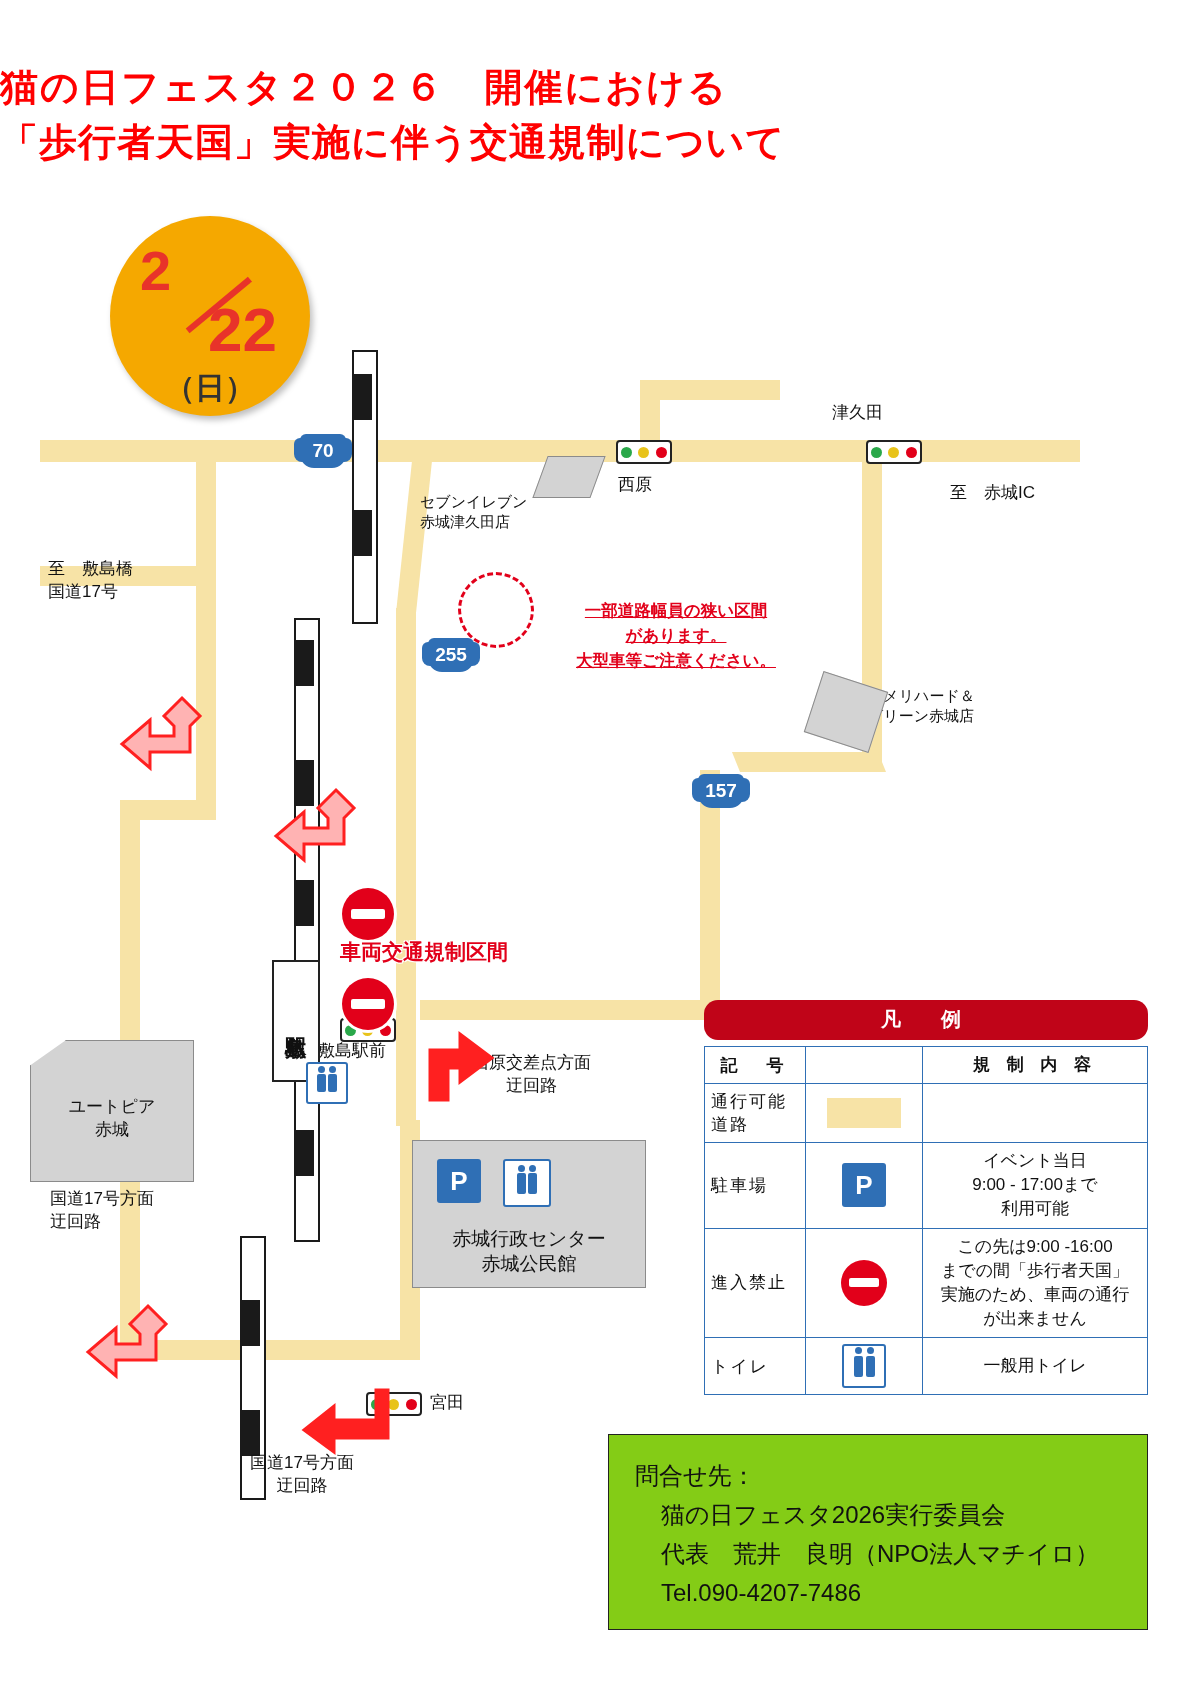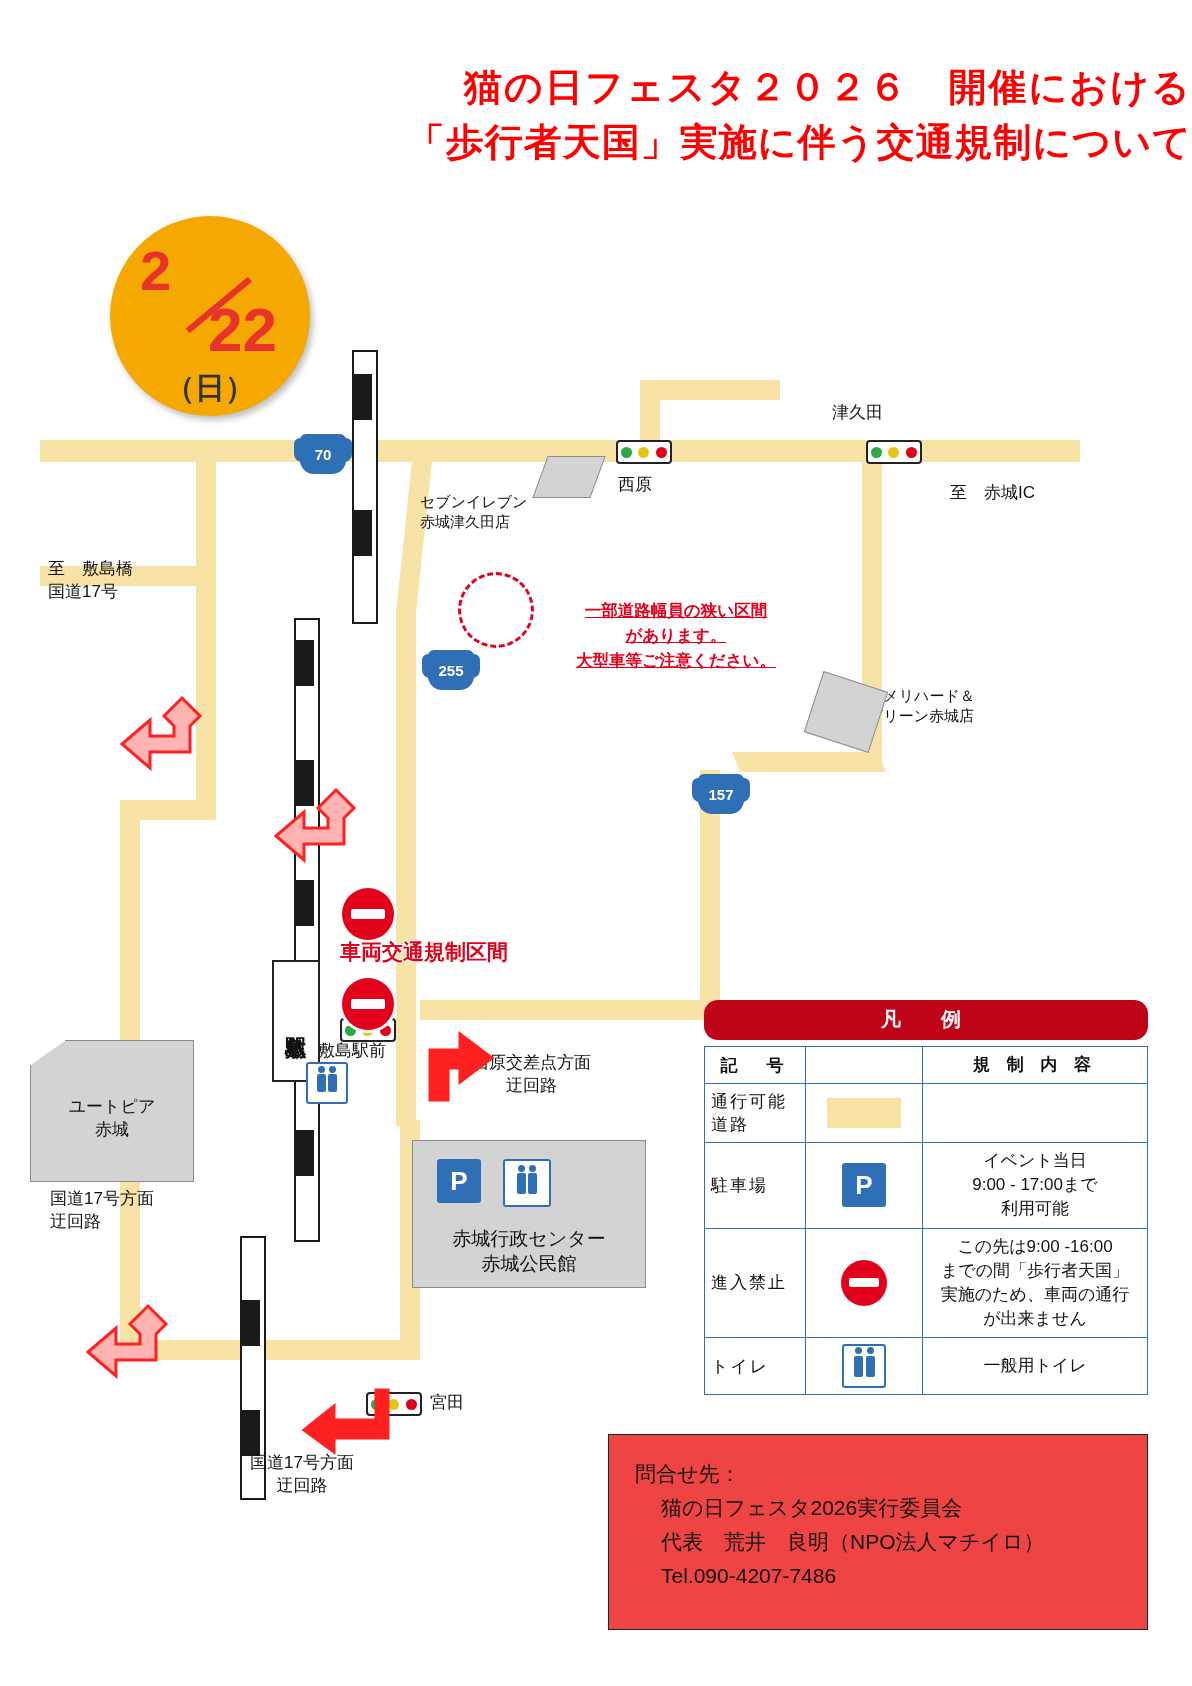--- a/index.html
+++ b/index.html
@@ -7,21 +7,21 @@
     width:1192px;height:1686px;position:relative;
     background:#ffffff;
     font-family:"Liberation Sans","DejaVu Sans",sans-serif;
     color:#111;
     overflow:hidden;
   }
   .page{position:absolute;inset:0;}
 
   
   .title{
-    position:absolute;left:0;right:0;top:60px;text-align:right;
+    position:absolute;left:0;right:0;top:60px;text-align:left;
     color:#ff0000;font-weight:bold;font-size:38px;line-height:1.45;
     letter-spacing:2px;
   }
   .title .line2{letter-spacing:1px;}
 
   
   .date-badge{
     position:absolute;left:110px;top:216px;width:200px;height:200px;border-radius:50%;
     background:#f5a800;box-shadow:3px 4px 6px rgba(0,0,0,.25);
   }
@@ -43,22 +43,22 @@
   }
 
   
   .map{position:absolute;left:0;top:340px;width:1192px;height:1260px;}
   .road{position:absolute;background:#f7e3a6;}
 
   .rail{position:absolute;background:#ffffff;border:2px solid #1a1a1a;}
   .tie{position:absolute;background:#1a1a1a;}
 
   .shield{
-    position:absolute;width:46px;height:40px;background:#2f6fb5;color:#fff;
-    font-size:15px;font-weight:bold;display:flex;align-items:center;justify-content:center;
+    position:absolute;width:46px;height:34px;background:#2f6fb5;color:#fff;
+    font-size:19px;font-weight:bold;display:flex;align-items:center;justify-content:center;
     border-radius:6px 6px 14px 14px;
   }
   .shield::before{content:"";position:absolute;left:-6px;top:4px;width:10px;height:24px;background:#2f6fb5;border-radius:6px 0 0 8px;}
   .shield::after{content:"";position:absolute;right:-6px;top:4px;width:10px;height:24px;background:#2f6fb5;border-radius:0 6px 8px 0;}
 
   .signal{
     position:absolute;width:52px;height:20px;background:#fff;border:2px solid #222;border-radius:4px;
     display:flex;align-items:center;justify-content:space-around;
   }
   .signal i{width:11px;height:11px;border-radius:50%;display:block;}
@@ -129,21 +129,21 @@
   table.legend-tbl td,table.legend-tbl th{border:1px solid #2f6fb5;padding:6px;vertical-align:middle;}
   .lt-c1{width:88px;text-align:left;letter-spacing:2px;}
   .lt-c2{width:104px;text-align:center;}
   .lt-c3{width:auto;line-height:1.42;text-align:center;}
   .lt-head td{text-align:center;font-weight:bold;letter-spacing:6px;}
   .swatch{width:74px;height:30px;background:#f7e3a6;margin:0 auto;}
 
   
   .contact{
     position:absolute;left:608px;top:1434px;width:540px;height:196px;
-    border:1px solid #222;background:#ef4444;font-size:21px;line-height:1.62;
+    border:1px solid #222;background:#84cc16;font-size:24px;line-height:1.62;
     padding:22px 0 0 26px;box-sizing:border-box;
   }
   .contact .ind{padding-left:26px;}
 </style>
 </head>
 <body>
 
 <div class="page">
 
   <div class="title">
@@ -189,21 +189,21 @@
     <div class="tie" style="left:354px;top:170px;width:18px;height:46px;"></div>
     <div class="tie" style="left:296px;top:300px;width:18px;height:46px;"></div>
     <div class="tie" style="left:296px;top:420px;width:18px;height:46px;"></div>
     <div class="tie" style="left:296px;top:540px;width:18px;height:46px;"></div>
     <div class="tie" style="left:296px;top:660px;width:18px;height:46px;"></div>
     <div class="tie" style="left:296px;top:790px;width:18px;height:46px;"></div>
     <div class="tie" style="left:242px;top:960px;width:18px;height:46px;"></div>
     <div class="tie" style="left:242px;top:1070px;width:18px;height:46px;"></div>
 
     <div class="shield" style="left:300px;top:94px;">70</div>
-    <div class="shield" style="left:428px;top:298px;margin-top:12px;">255</div>
+    <div class="shield" style="left:428px;top:298px;">255</div>
     <div class="shield" style="left:698px;top:434px;">157</div>
 
     <div class="signal" style="left:616px;top:100px;">
       <i style="background:#2aa84a"></i>
         <i style="background:#e8c31a"></i>
         <i style="background:#e2001a"></i>
     </div>
     <div class="signal" style="left:866px;top:100px;">
       <i style="background:#2aa84a"></i>
         <i style="background:#e8c31a"></i>

